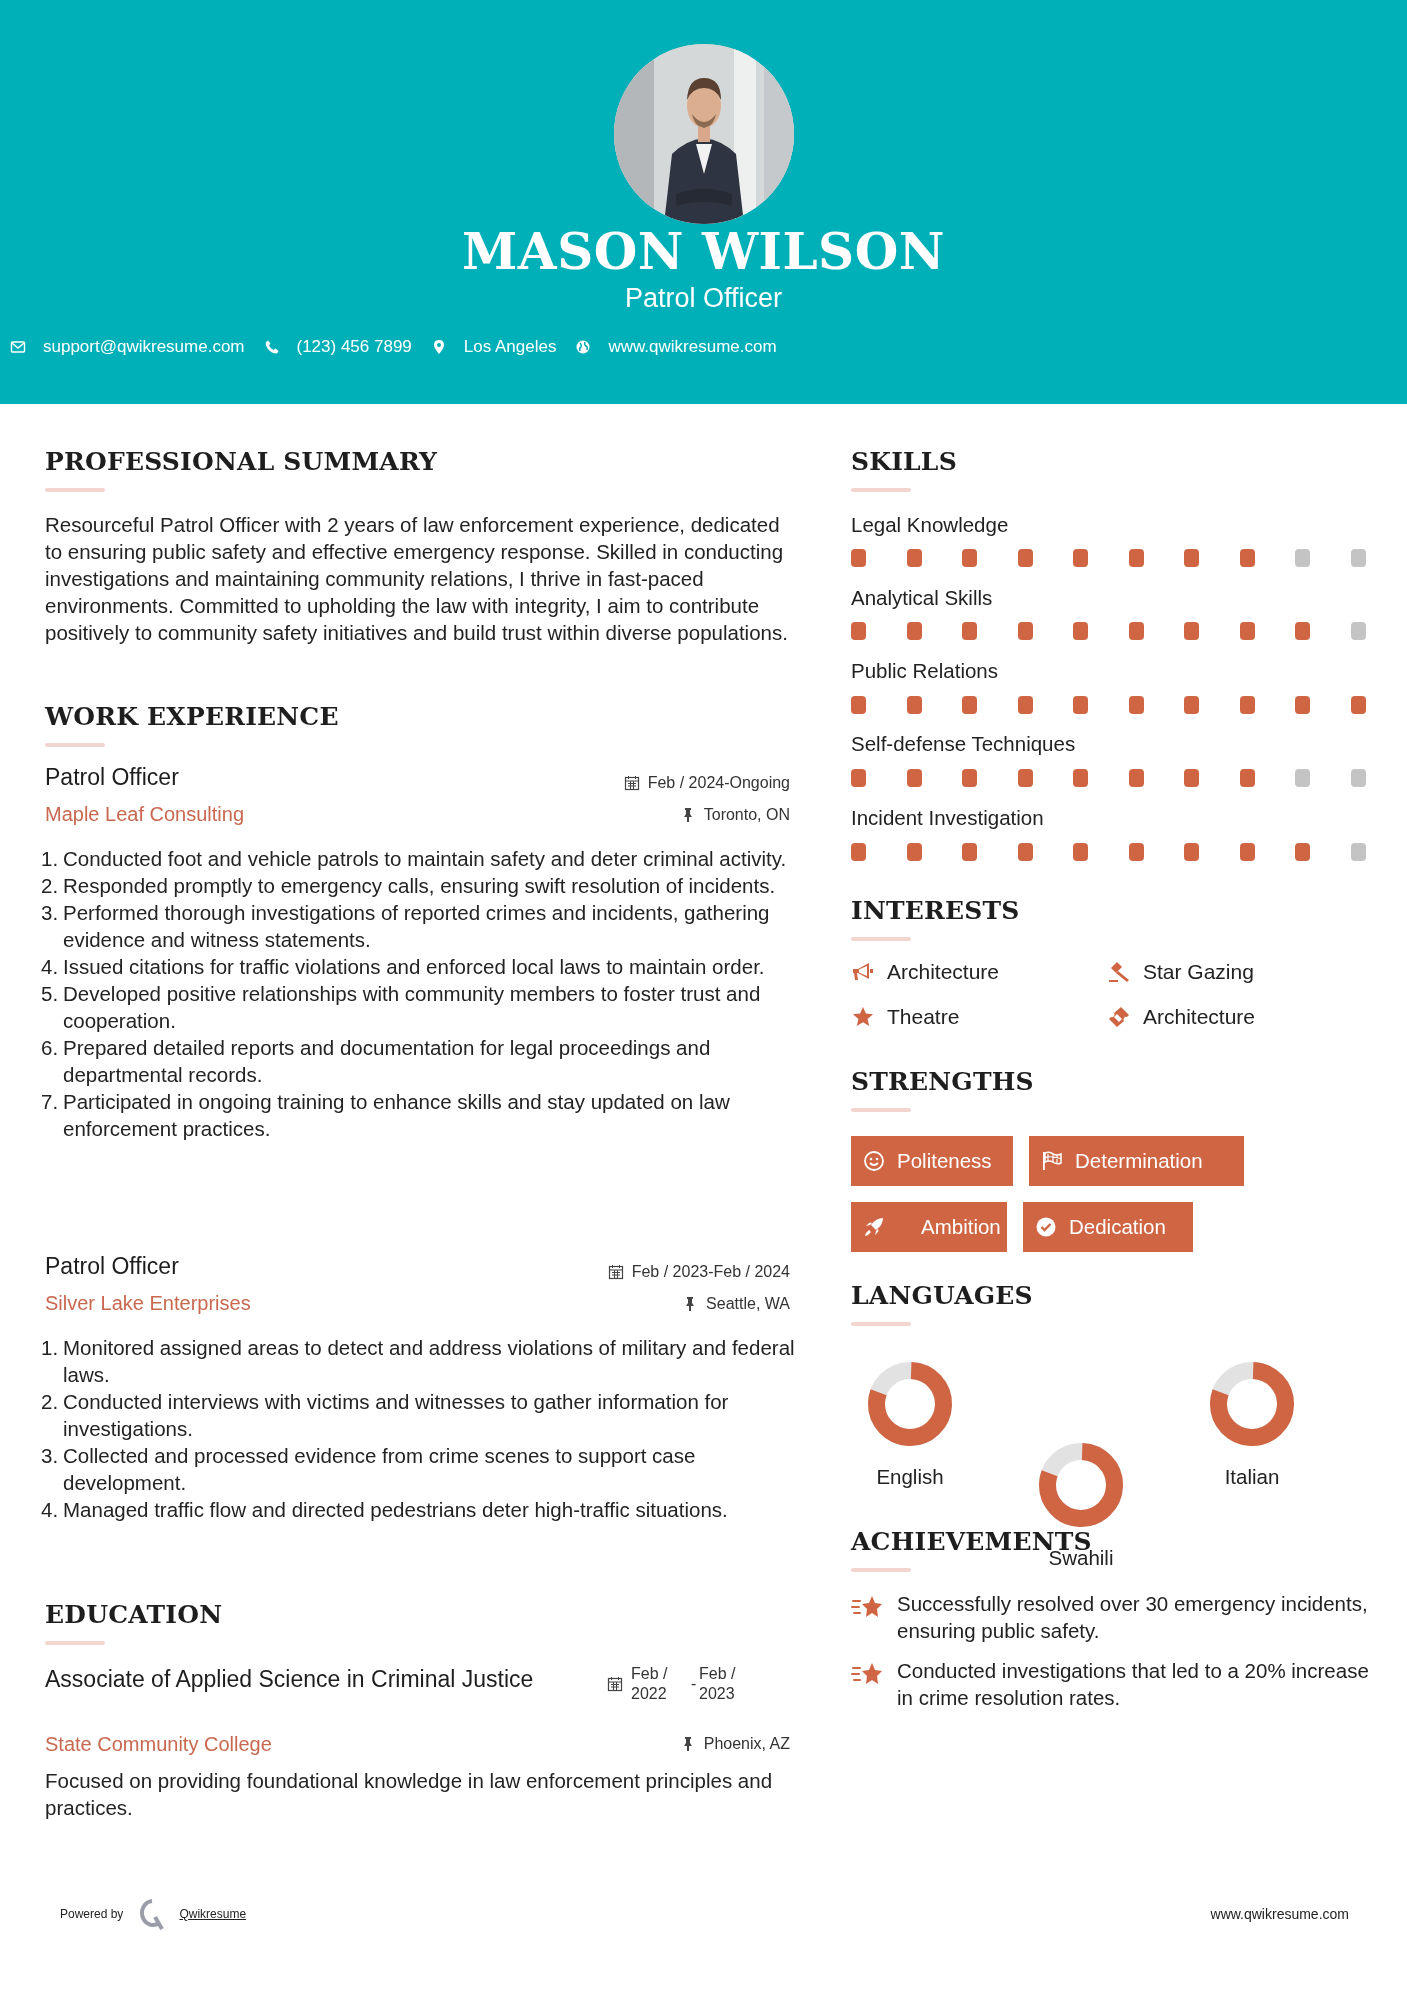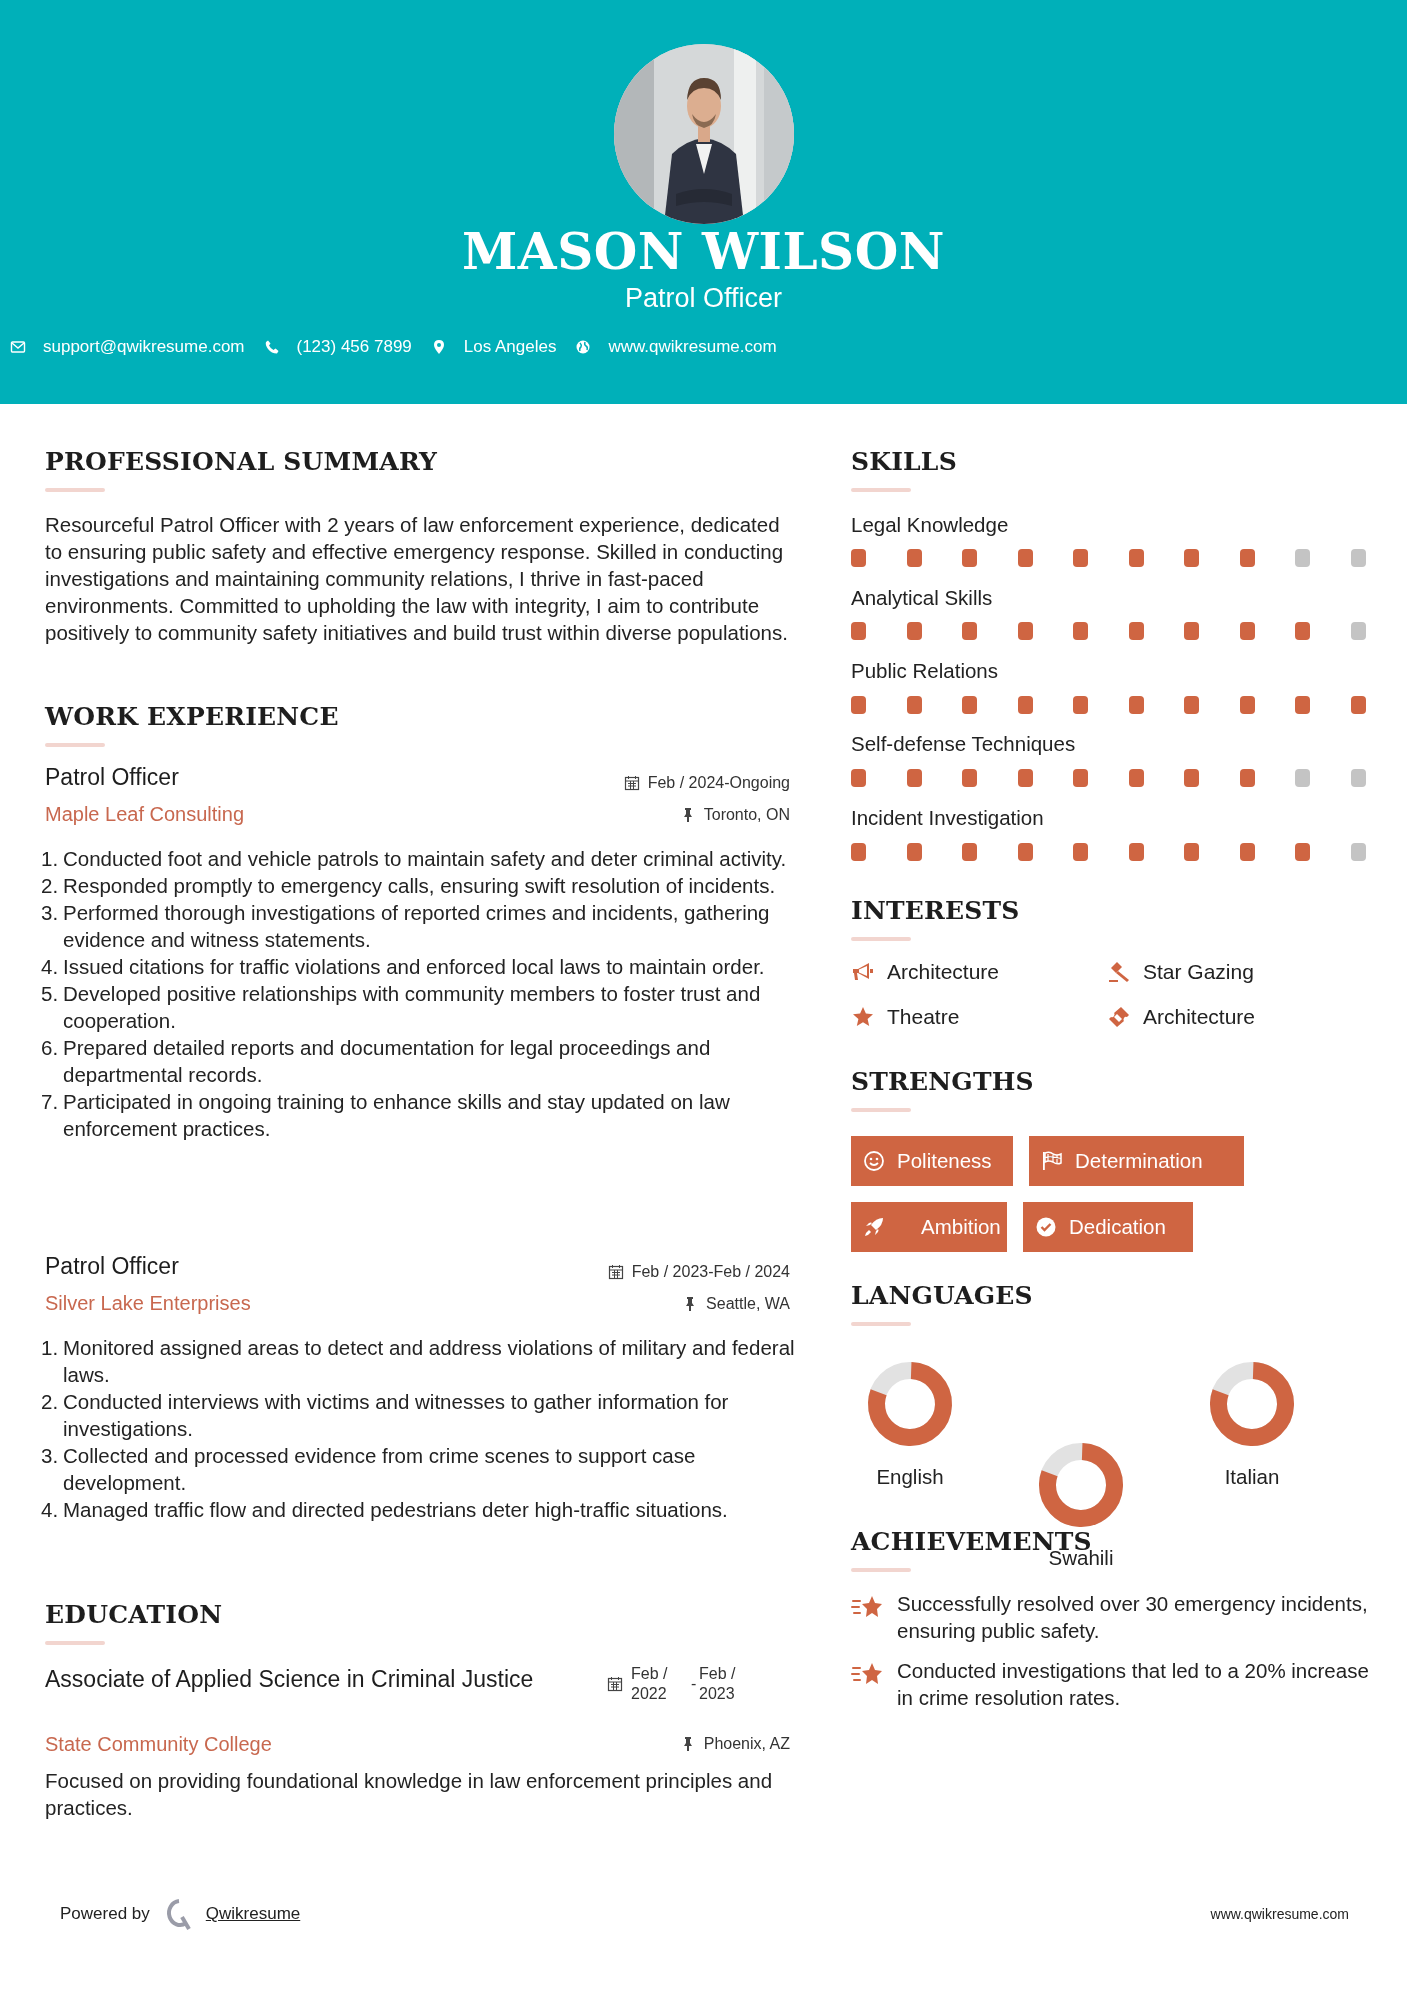--- a/index.html
+++ b/index.html
@@ -51,21 +51,21 @@
     .strength .ic { width: 22px; height: 22px; margin-right: 12px; display: inline-flex; }
     .strength .ic svg { width: 22px; height: 22px; }
 
     .lang { position: absolute; width: 120px; text-align: center; }
     .lang svg { width: 86px; height: 86px; display: block; margin: 0 auto; }
     .lang .lname { margin-top: 18px; font-size: 20.5px; color: #222; }
 
     .ach { position: absolute; left: 851px; width: 520px; display: flex; font-size: 20.5px; line-height: 27px; color: #222; }
     .ach .ic { width: 34px; height: 30px; margin-right: 12px; flex: 0 0 34px; margin-top: 2px; }
 
-    .footer-left { position: absolute; left: 60px; top: 1897px; display: flex; align-items: center; font-size: 17px; color: #222; }
+    .footer-left { position: absolute; left: 60px; top: 1897px; display: flex; align-items: center; font-size: 12px; color: #222; }
     .footer-left .qlogo { width: 30px; height: 34px; margin: 0 12px 0 14px; }
     .footer-left .link { text-decoration: underline; }
     .footer-right { position: absolute; right: 58px; top: 1906px; font-size: 14px; color: #222; }
   </style>
 </head>
 <body>
 
 <div class="header">
   <div class="photo">
     <svg viewBox="0 0 180 180">

